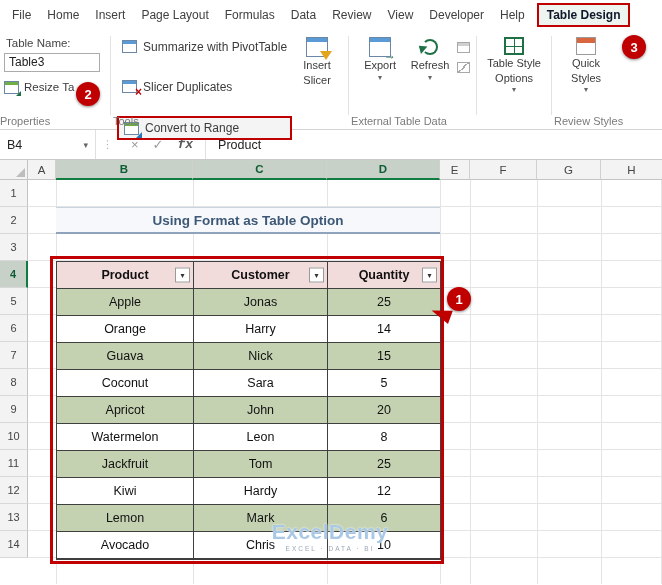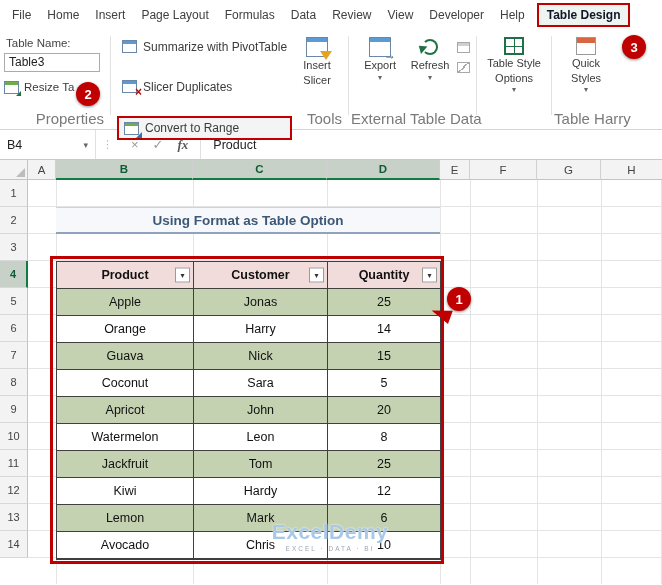--- a/index.html
+++ b/index.html
@@ -9,21 +9,21 @@
 
   
   .tabbar{display:flex;align-items:center;height:30px;padding-left:4px;background:#fff}
   .tab{padding:5px 8px;font-size:12px;color:#404040;white-space:nowrap;cursor:pointer}
   .tab-active{color:#0f172a;font-weight:bold;background:#eef4ef;border:2px solid #c00000;padding:3px 8px;margin-left:4px}
 
   
   .ribbon{position:relative;display:flex;height:100px;background:#fff;border-bottom:1px solid #d4d4d4}
   .vdiv{width:1px;background:#e2e2e2;margin:6px 2px 14px}
   .group{position:relative;padding:4px 4px 16px}
-  .group-label{position:absolute;bottom:2px;left:0;right:4px;text-align:right;font-size:15px;color:#7a7a7a;white-space:nowrap}
+  .group-label{position:absolute;bottom:2px;left:0;right:12px;text-align:left;font-size:11px;color:#7a7a7a;white-space:nowrap}
   .g-props{width:108px}
   .tn-label{font-size:11.5px;color:#444;margin:3px 0 3px 2px}
   .tn-input{width:96px;height:19px;border:1px solid #ababab;font-size:12px;padding:0 4px;font-family:"Liberation Sans",sans-serif;color:#222}
   .resize-row{display:flex;align-items:center;gap:5px;margin-top:9px;font-size:11.5px;color:#3b3b3b;cursor:pointer}
   .tools-wrap{display:flex}
   .tools-stack{display:flex;flex-direction:column;justify-content:flex-start;gap:19px;padding-top:2px}
   .tool-row{display:flex;align-items:center;gap:6px;height:21px;font-size:12px;color:#3b3b3b;padding:0 5px;white-space:nowrap;cursor:pointer}
   .tool-row.hl{border:2px solid #c00000;background:#f4f4f4;height:24px}
   .bigbtn{display:flex;flex-direction:column;align-items:center;gap:2px;width:50px;padding:3px 1px 0;font-size:11px;color:#3b3b3b;text-align:center;line-height:1.15;cursor:pointer}
   .chev{font-size:8px;color:#666;line-height:1}
@@ -55,21 +55,21 @@
   .badge{position:absolute;width:24px;height:24px;border-radius:50%;background:#c00000;color:#fff;font-weight:bold;font-size:13px;display:flex;align-items:center;justify-content:center;box-shadow:0 1px 3px rgba(0,0,0,.45);z-index:30}
   .badge2{left:76px;top:52px}
   .badge3{right:16px;top:5px}
 
   
   .fbar{display:flex;align-items:stretch;height:30px;background:#fff;border-bottom:1px solid #c9c9c9}
   .namebox{width:96px;display:flex;align-items:center;justify-content:space-between;padding:0 7px;border-right:1px solid #e0e0e0;font-size:12.5px;color:#222;cursor:pointer}
   .nb-arrow{color:#666;font-size:9px}
   .fb-dots{display:flex;align-items:center;color:#b5b5b5;padding:0 6px;font-size:11px}
   .fb-icons{display:flex;align-items:center;gap:14px;padding:0 12px;color:#9a9a9a;border-right:1px solid #e0e0e0;font-size:13px}
-  .fx{font-style:italic;font-weight:bold;color:#5a5a5a;font-family:Liberation Serif, serif}
+  .fx{font-style:italic;font-weight:bold;color:#5a5a5a;font-family:Liberation Mono, monospace}
   .fb-content{flex:1;display:flex;align-items:center;padding-left:12px;font-size:12.5px;color:#222}
 
   
   .sheet{position:relative;width:662px;height:424px;background:#fff;font-size:12px}
   .colheads{display:flex;height:20px;position:relative;z-index:2}
   .ch{flex:none;display:flex;align-items:center;justify-content:center;background:#f3f3f3;border-right:1px solid #d0d0d0;border-bottom:1px solid #c4c4c4;color:#444;font-size:11.5px;cursor:pointer}
   .ch.hl{background:#c7d1c8;border-bottom:2px solid #107c41;color:#0e5c33;font-weight:bold}
   .corner{flex:none;width:28px;position:relative;background:#f3f3f3;border-right:1px solid #c4c4c4;border-bottom:1px solid #c4c4c4;cursor:pointer}
   .corner::after{content:"";position:absolute;right:2px;bottom:2px;border-left:9px solid transparent;border-bottom:9px solid #bdbdbd}
   .wA{width:28px}.wB{width:137px}.wC{width:134px}.wD{width:113px}.wE{width:30px}.wF{width:67px}.wG{width:64px}.wH{width:62px}
@@ -196,21 +196,21 @@
 
     <div class="vdiv"></div>
 
     <div class="group">
       <div class="bigbtn" style="width:56px">
         <span class="qsico"></span>
         <span>Quick</span>
         <span>Styles</span>
         <span class="chev">▾</span>
       </div>
-      <div class="group-label">Table Harry</div>
+      <div class="group-label">Review Styles</div>
     </div>
 
     <div class="badge badge2">2</div>
     <div class="badge badge3">3</div>
   </div>
 
   <div class="fbar">
     <div class="namebox">
       <span>B4</span>
       <span class="nb-arrow">▾</span>

